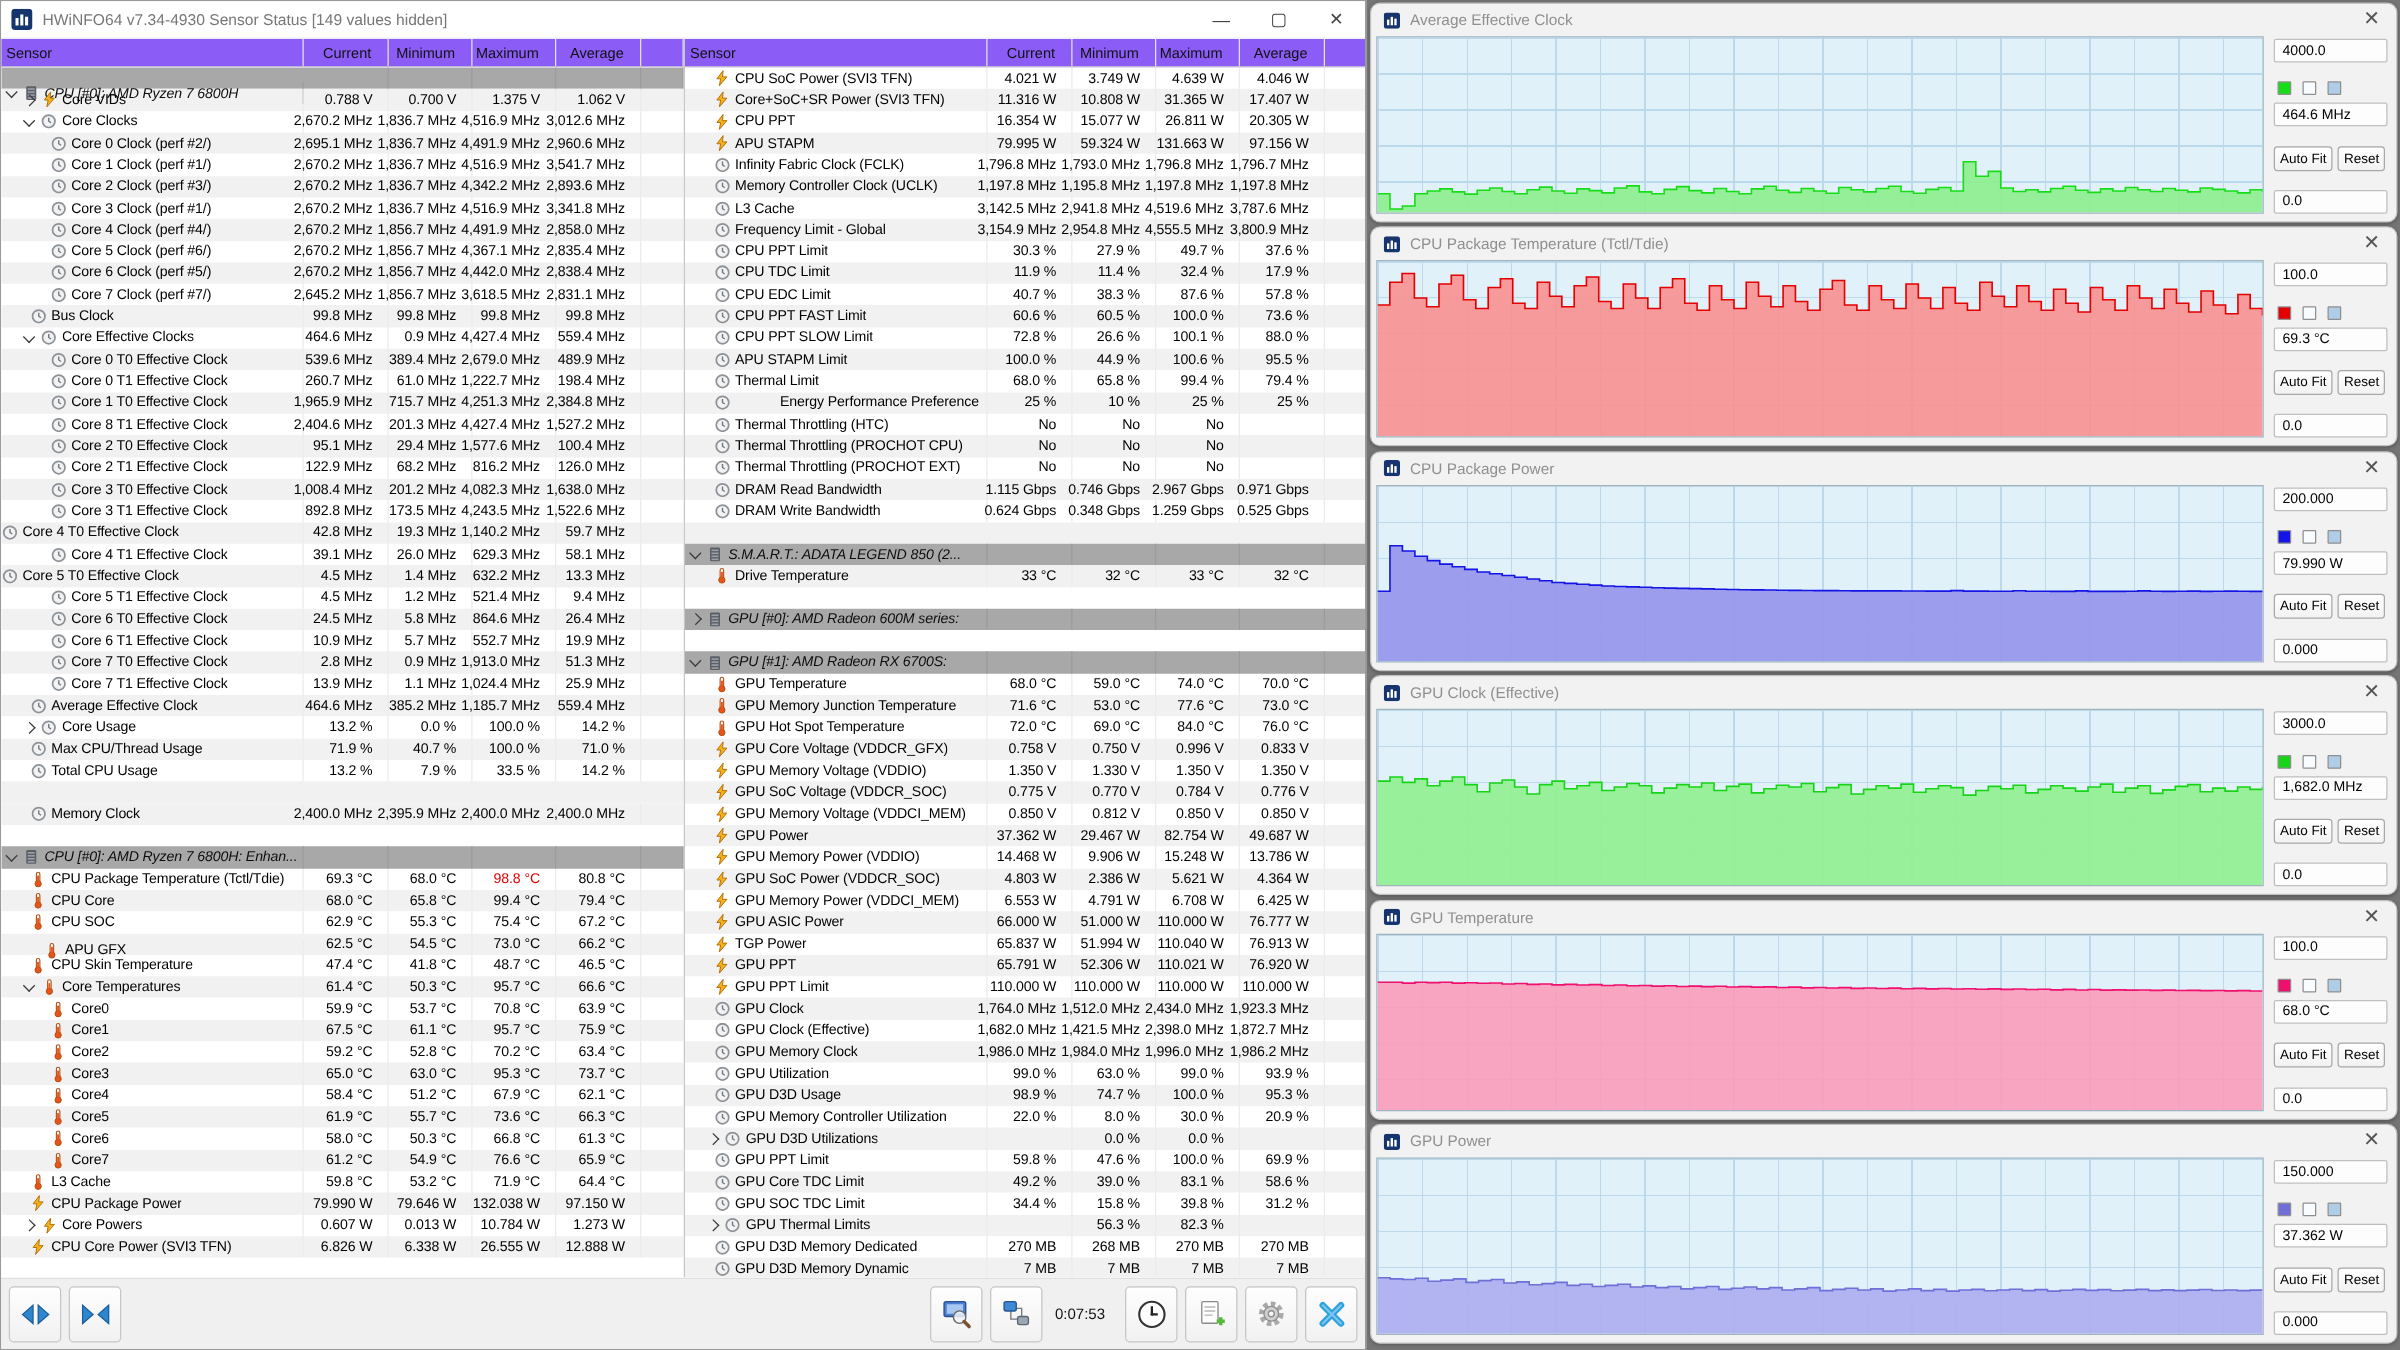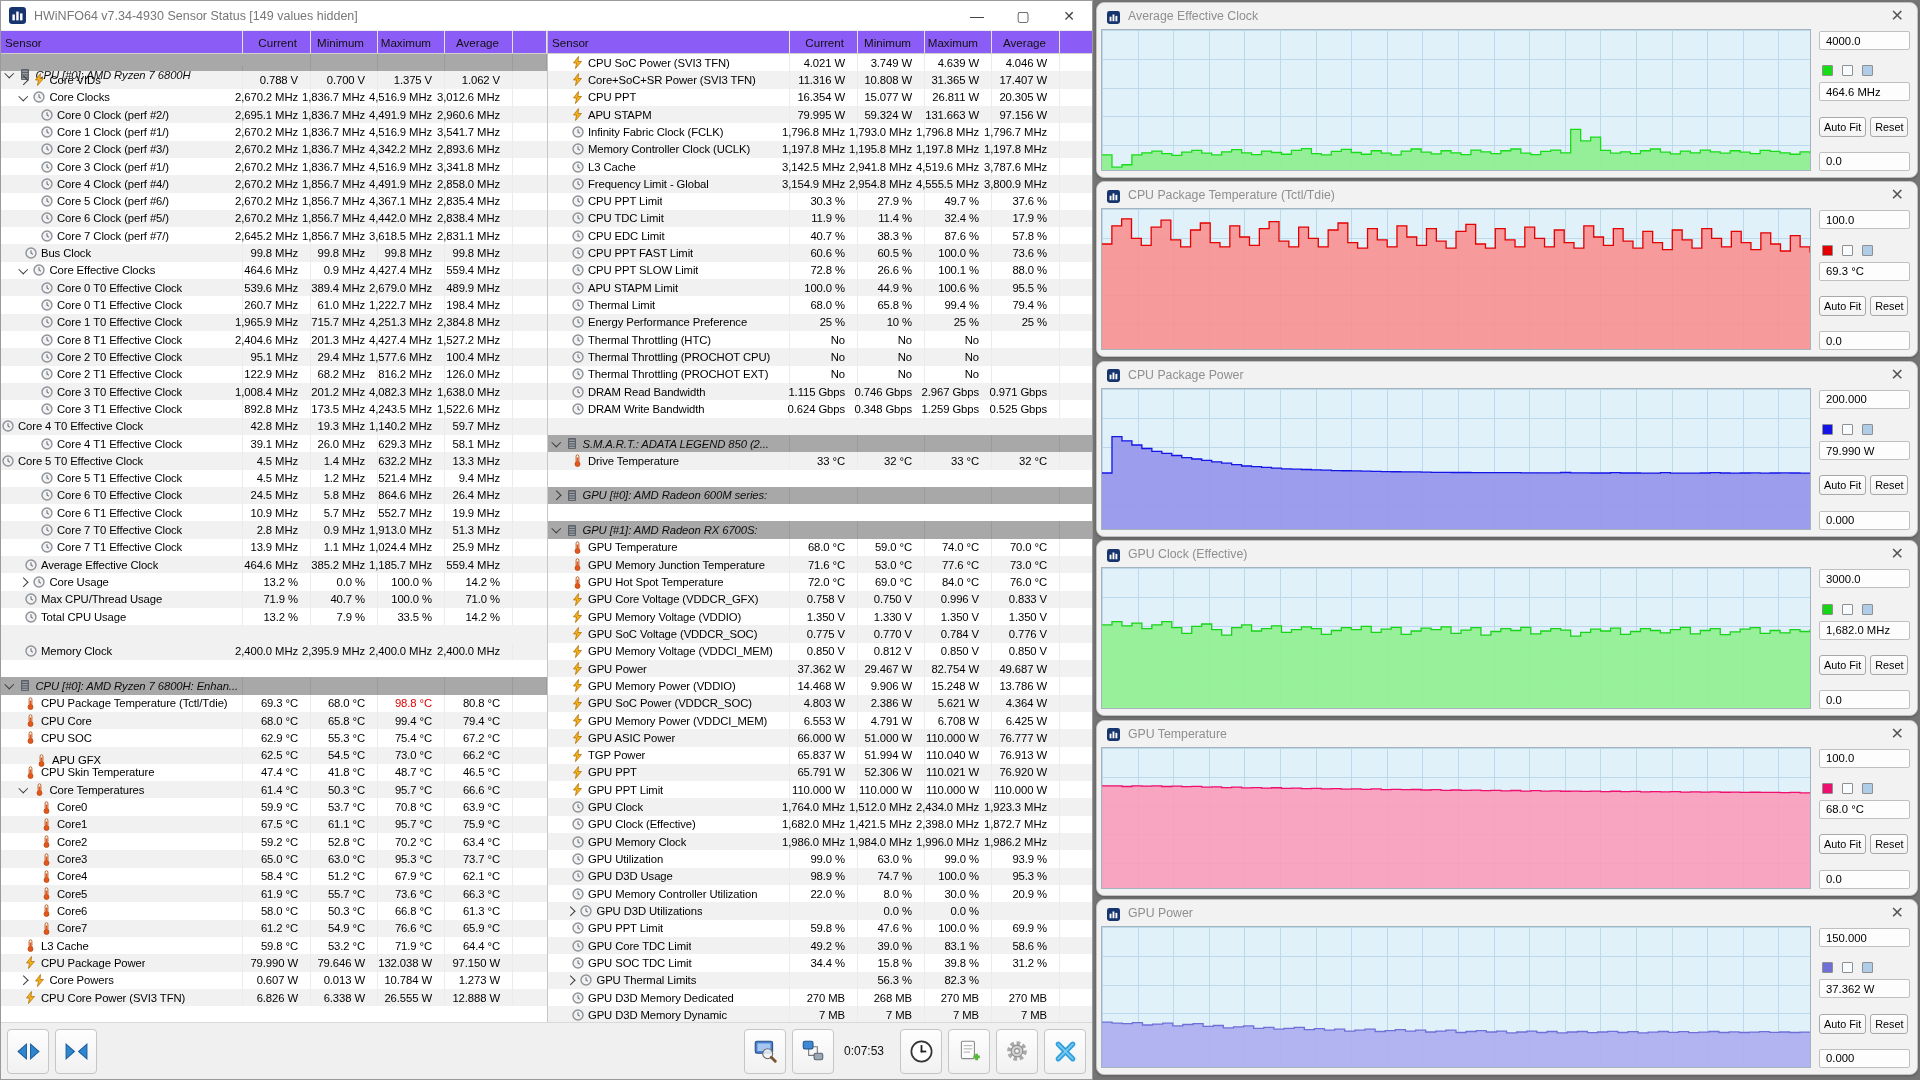--- a/index.html
+++ b/index.html
@@ -1238,21 +1238,21 @@
               </span>
               <span class="lbl">Thermal Limit</span>
             </div>
             <div class="cell val w68">68.0 %</div>
             <div class="cell val w67">65.8 %</div>
             <div class="cell val w67">99.4 %</div>
             <div class="cell val w68">79.4 %</div>
             <div class="cell w34 tail"></div>
           </div>
           <div class="srow stripe">
-            <div class="cell name" style="padding-left: 23px;">
+            <div class="cell name" style="padding-left: 23px; gap: 36px;">
               <span class="rowico">
                 <svg width="12" height="12" viewBox="0 0 12 12">
                   <circle cx="6" cy="6" r="5" fill="#f2f2f2" stroke="#8d9298" stroke-width="1.4"></circle>
                   <path d="M6 3.2 V6 L7.8 7.2" stroke="#6f757c" stroke-width="1.1" fill="none"></path>
                 </svg>
               </span>
               <span class="lbl">Energy Performance Preference</span>
             </div>
             <div class="cell val w68">25 %</div>
             <div class="cell val w67">10 %</div>

